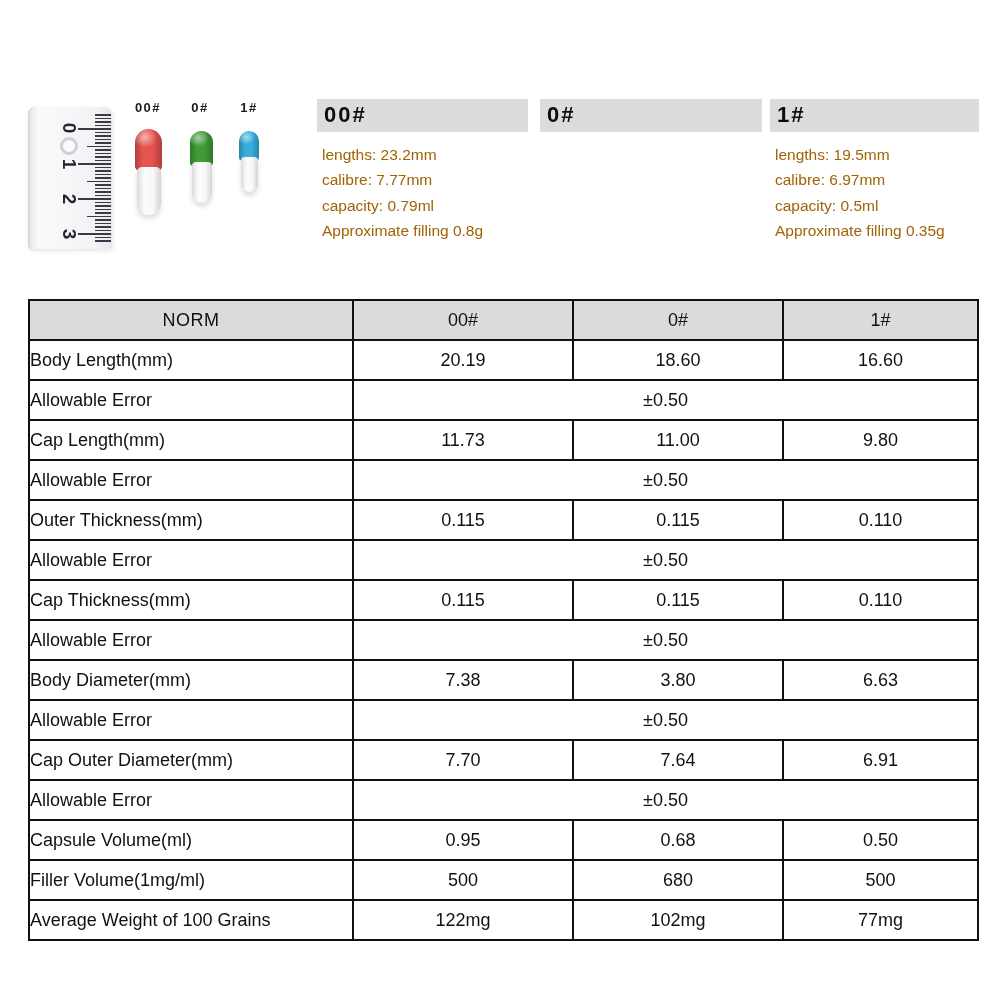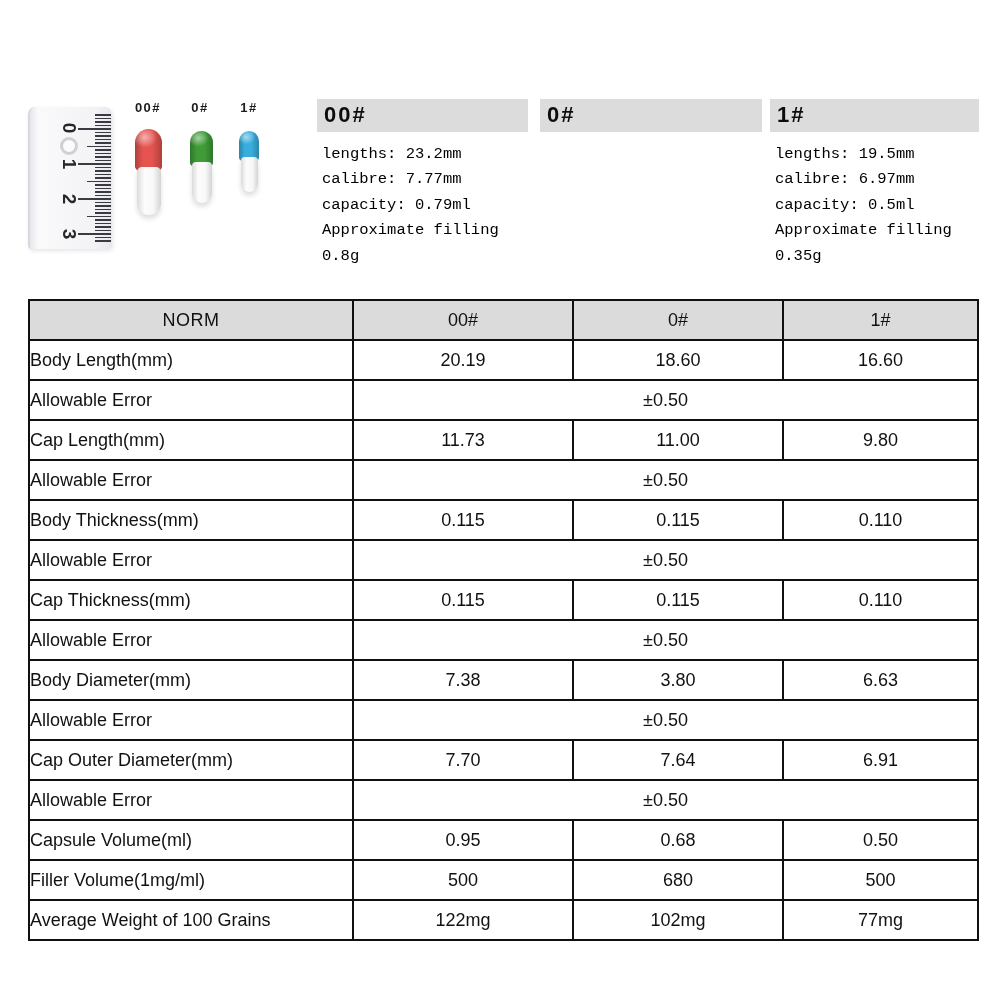--- a/index.html
+++ b/index.html
@@ -35,21 +35,21 @@
   .c00 .cap-body{width:24px;height:48px;border-radius:5px 5px 12px 12px;}
   .c0{left:190px;top:131px;} .c0 .cap-top{width:23px;height:35px;border-radius:12px 12px 4px 4px;}
   .c0 .cap-body{width:20px;height:41px;border-radius:4px 4px 10px 10px;}
   .c1{left:239px;top:131px;} .c1 .cap-top{width:20px;height:30px;border-radius:10px 10px 4px 4px;}
   .c1 .cap-body{width:17px;height:35px;border-radius:4px 4px 9px 9px;}
 
   
   .spec-col{position:absolute;top:99px;}
   .spec-title{height:33px;background:#dcdcdc;font-size:22px;font-weight:bold;letter-spacing:2px;
     padding:3px 0 0 7px;box-sizing:border-box;color:#0d0d0d;}
-  .spec-lines{margin-top:10px;padding-left:5px;font-size:15.5px;line-height:25.4px;color:#000000;font-family:Liberation Mono, monospace;}
+  .spec-lines{margin-top:10px;padding-left:5px;font-size:15.5px;line-height:25.4px;color:#a16207;}
   .sc1{left:317px;width:211px;} .sc2{left:540px;width:222px;} .sc3{left:770px;width:209px;}
 
   
   table.spec{position:absolute;left:28px;top:299px;width:949px;border-collapse:collapse;
     table-layout:fixed;}
   table.spec th, table.spec td{border:2px solid #101010;height:38px;padding:0;overflow:hidden;}
   table.spec th{background:#dbdbdb;font-weight:400;font-size:18px;text-align:center;}
   th.norm{font-size:21px;text-align:left;padding-left:9px;letter-spacing:.5px;}
   td.lbl{text-align:left;padding-left:9px;font-size:18px;}
   td.lbl .b{font-weight:normal;}
@@ -176,21 +176,21 @@
           <td class="lbl"><span>Cap Length(mm)</span></td>
           <td class="val">11.73</td>
           <td class="val">11.00</td>
           <td class="val">9.80</td>
         </tr>
         <tr>
           <td class="lbl"><span>Allowable Error</span></td>
           <td colspan="3" class="val">±0.50</td>
         </tr>
         <tr>
-          <td class="lbl"><span>Body Thickness</span><span class="b">(mm)</span></td>
+          <td class="lbl"><span>Outer Thickness</span><span class="b">(mm)</span></td>
           <td class="val">0.115</td>
           <td class="val">0.115</td>
           <td class="val">0.110</td>
         </tr>
         <tr>
           <td class="lbl"><span>Allowable Error</span></td>
           <td colspan="3" class="val">±0.50</td>
         </tr>
         <tr>
           <td class="lbl"><span>Cap Thickness</span><span class="b">(mm)</span></td>

